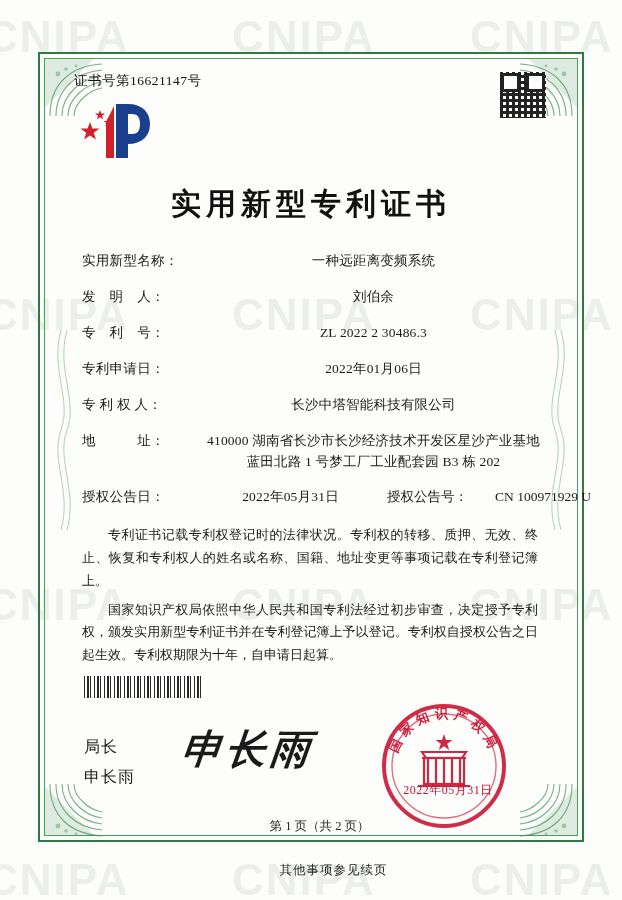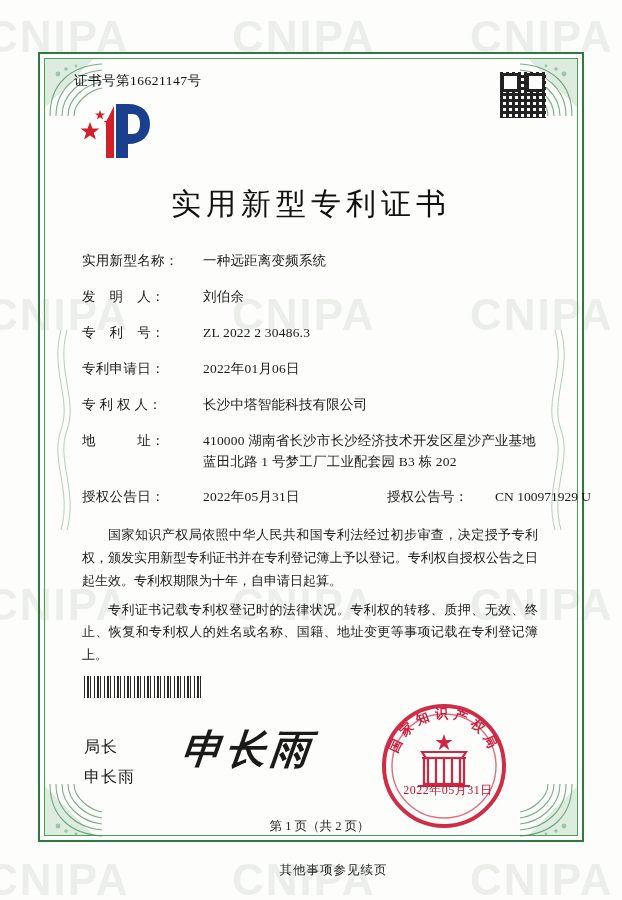--- a/index.html
+++ b/index.html
@@ -131,21 +131,21 @@
   .emblem {
     width: 108px;
     height: 70px;
     margin: 2px auto 0;
     position: relative;
   }
 
   .title {
     text-align: center;
     font-size: 30px;
-    font-weight: normal;
+    font-weight: bold;
     letter-spacing: 5px;
     margin: 14px 0 26px;
     color: #111;
     font-family: "DejaVu Serif", "Liberation Serif", serif;
   }
 
   .fields {
     margin: 0 8px 0 12px;
     font-size: 13.5px;
     line-height: 1.55;
@@ -157,20 +157,21 @@
     gap: 9px;
   }
   .field .lbl {
     flex: 0 0 112px;
     white-space: nowrap;
     letter-spacing: .3px;
   }
   .field .val {
     flex: 1 1 auto;
     letter-spacing: .2px;
+    text-align: center;
   }
   .field .val .line2 { display: block; }
 
   .field.row2col {
     margin-bottom: 14px;
   }
   .field .sub {
     display: flex;
     align-items: center;
     flex: 0 0 auto;
@@ -418,22 +419,22 @@
         <span class="val" style="flex:0 0 175px">2022年05月31日</span>
         <span class="sub">
           <span class="lbl2">授权公告号：</span>
           <span>CN 100971929 U</span>
         </span>
       </div>
 
     </div>
 
     <div class="paras">
+      <p>专利证书记载专利权登记时的法律状况。专利权的转移、质押、无效、终止、恢复和专利权人的姓名或名称、国籍、地址变更等事项记载在专利登记簿上。</p>
       <p>国家知识产权局依照中华人民共和国专利法经过初步审查，决定授予专利权，颁发实用新型专利证书并在专利登记簿上予以登记。专利权自授权公告之日起生效。专利权期限为十年，自申请日起算。</p>
-      <p>专利证书记载专利权登记时的法律状况。专利权的转移、质押、无效、终止、恢复和专利权人的姓名或名称、国籍、地址变更等事项记载在专利登记簿上。</p>
     </div>
 
   </div>
 
   <div class="barcode"></div>
 
   <div class="sig-block">
     <div>局长</div>
     <div>申长雨</div>
   </div>

